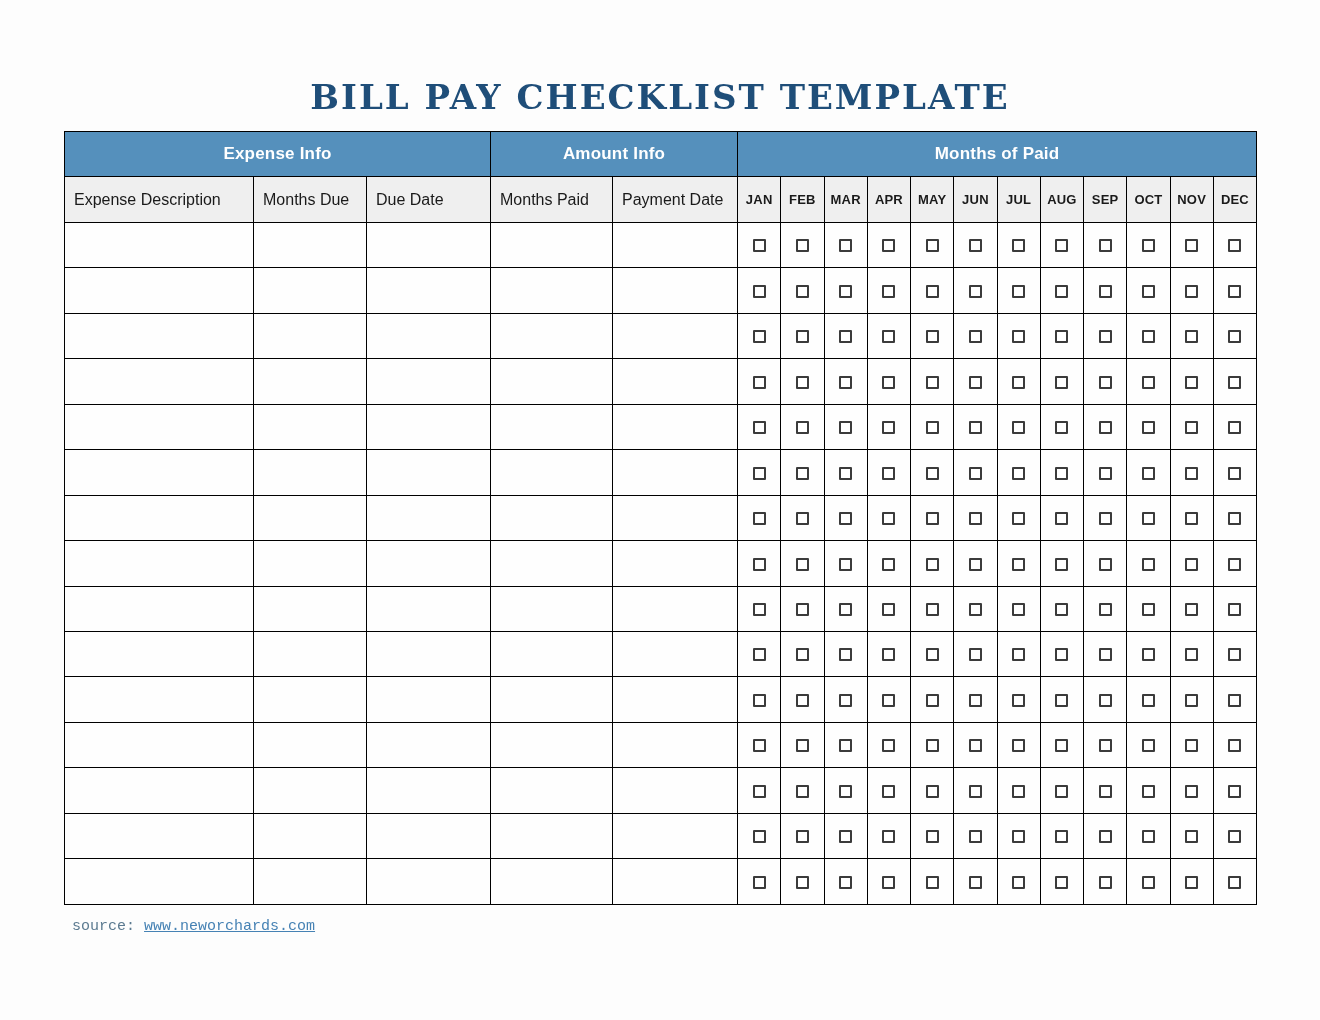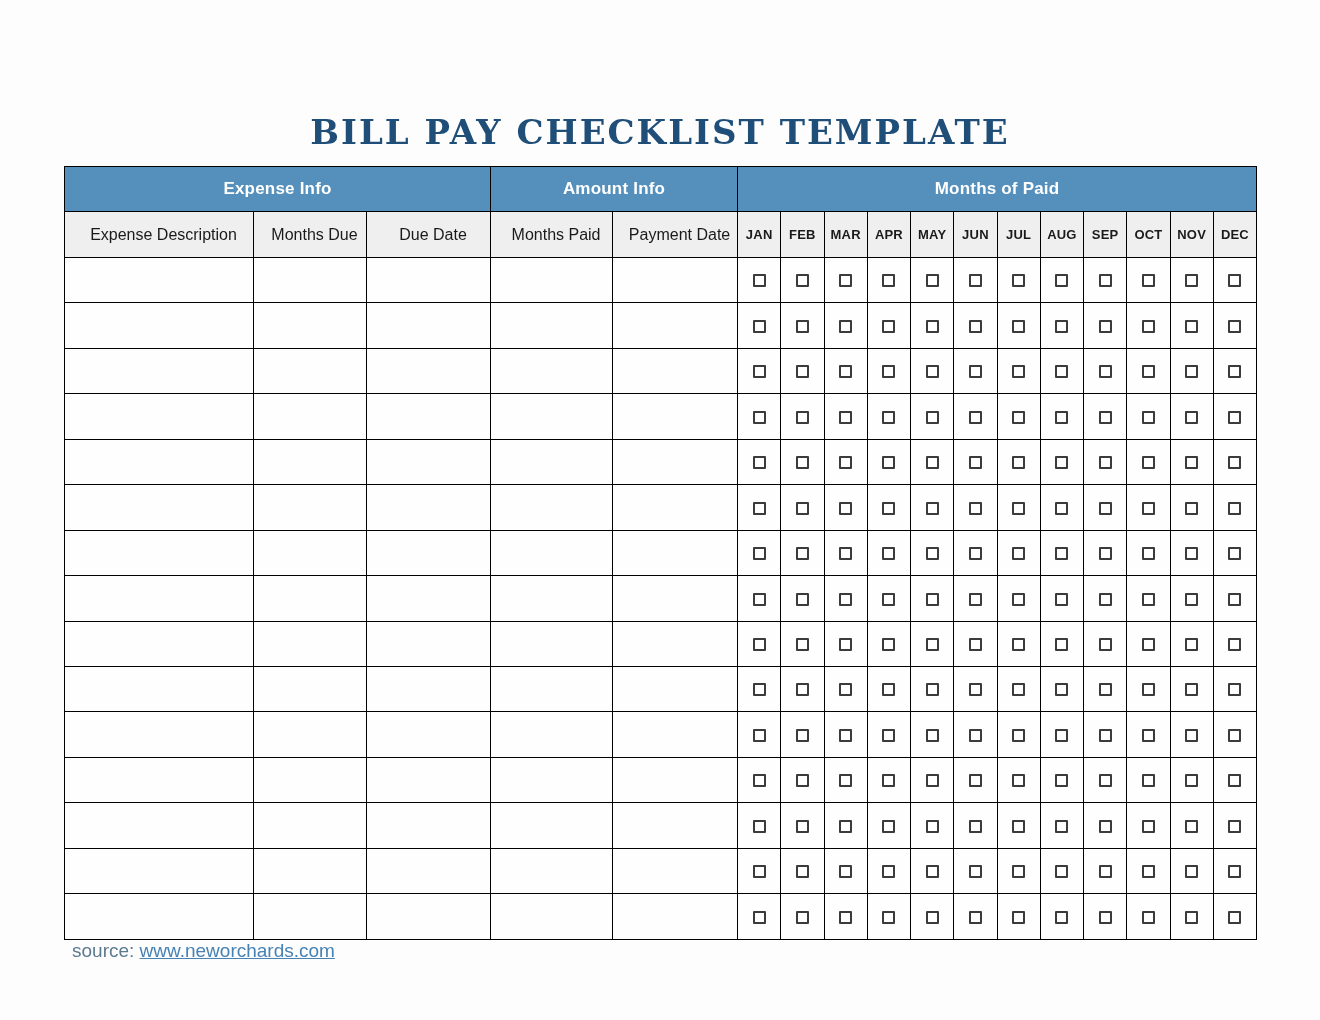--- a/index.html
+++ b/index.html
@@ -5,21 +5,21 @@
   * { box-sizing: border-box; }
   html, body {
     margin: 0; padding: 0;
     width: 1320px; height: 1020px;
     background: #fdfdfd;
     font-family: "Liberation Sans", sans-serif;
   }
   .page {
     width: 1192px;
     margin: 0 auto;
-    padding-top: 111px;
+    padding-top: 76px;
   }
   h1.title {
     margin: 0 0 13px 0;
     text-align: center;
     font-family: "DejaVu Serif", serif;
     font-weight: bold;
     font-size: 34px;
     letter-spacing: 2px;
     color: var(--title-navy, #1F4E79);
     line-height: 42px;
@@ -43,21 +43,21 @@
     font-size: 17px;
     text-align: center;
     letter-spacing: 0.2px;
   }
   tr.col-row { height: 46px; }
   tr.col-row th {
     background: var(--subheader-bg, #EFEFEF);
     color: #1a1a1a;
     font-weight: normal;
     font-size: 16px;
-    text-align: center;
+    text-align: left;
     padding-left: 9px;
   }
   tr.col-row th.month-head {
     font-weight: bold;
     font-size: 13px;
     text-align: center;
     padding-left: 0;
     letter-spacing: 0.2px;
   }
   tbody tr { height: 45.45px; }
@@ -71,23 +71,25 @@
     display: inline-block;
     width: 13px;
     height: 13px;
     border: 2px solid var(--checkbox-border, #3B3B3B);
     border-radius: 1px;
     background: #ffffff;
     vertical-align: middle;
     cursor: pointer;
   }
   .source-line {
+    margin-top: 13px;
     padding-left: 8px;
-    font-size: 19px;
+    font-size: 15px;
     color: var(--source-gray, #5B7A90);
+    font-family: Liberation Mono, monospace;
   }
   .source-line a.src-link {
     color: var(--link-blue, #4682B4);
     text-decoration: underline;
     cursor: pointer;
   }
 </style>
 </head>
 <body>
 

